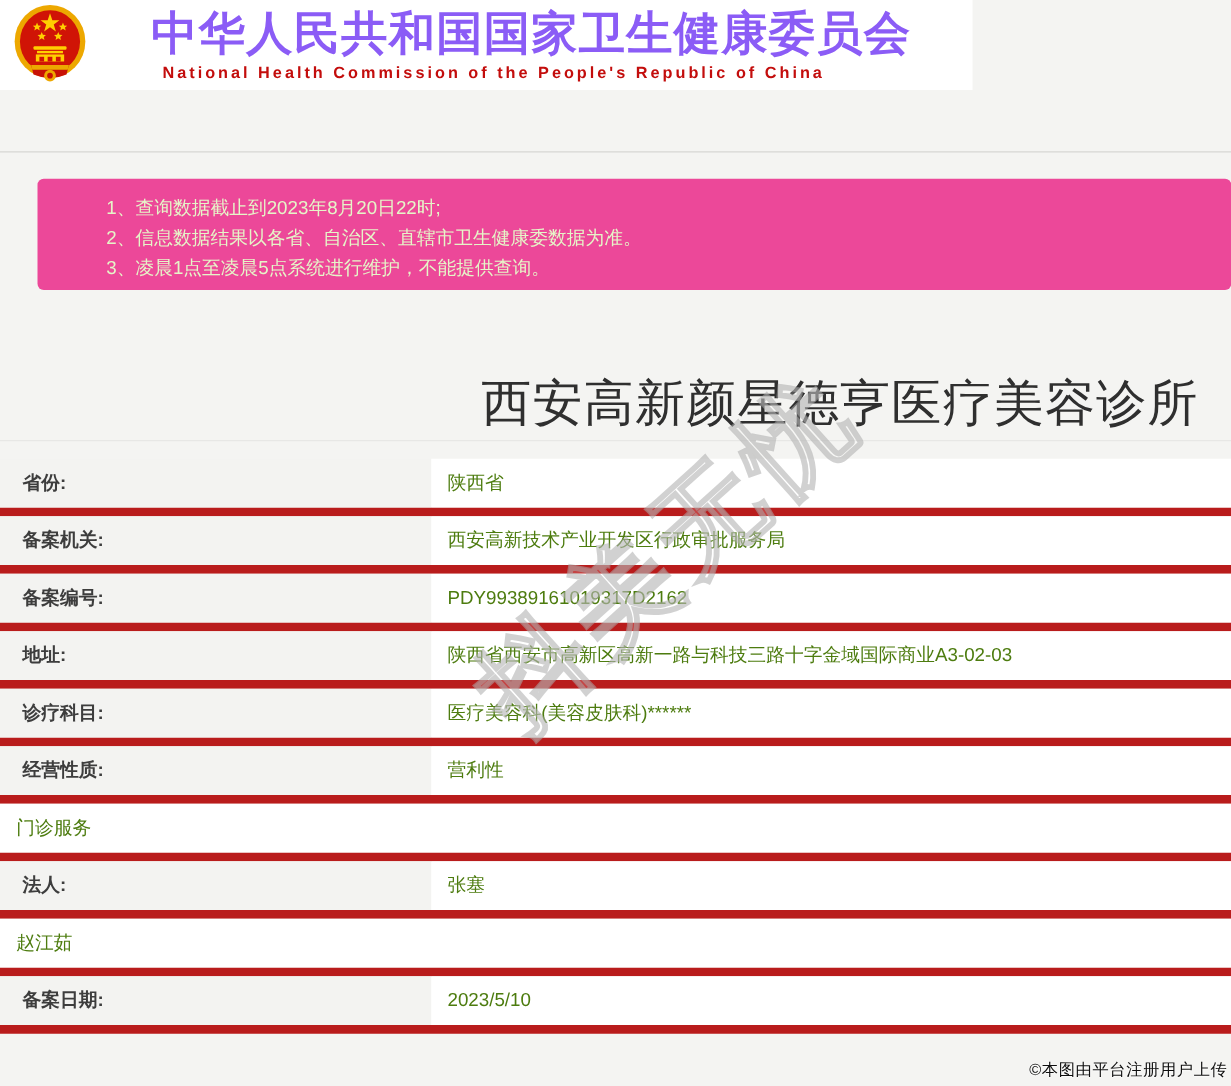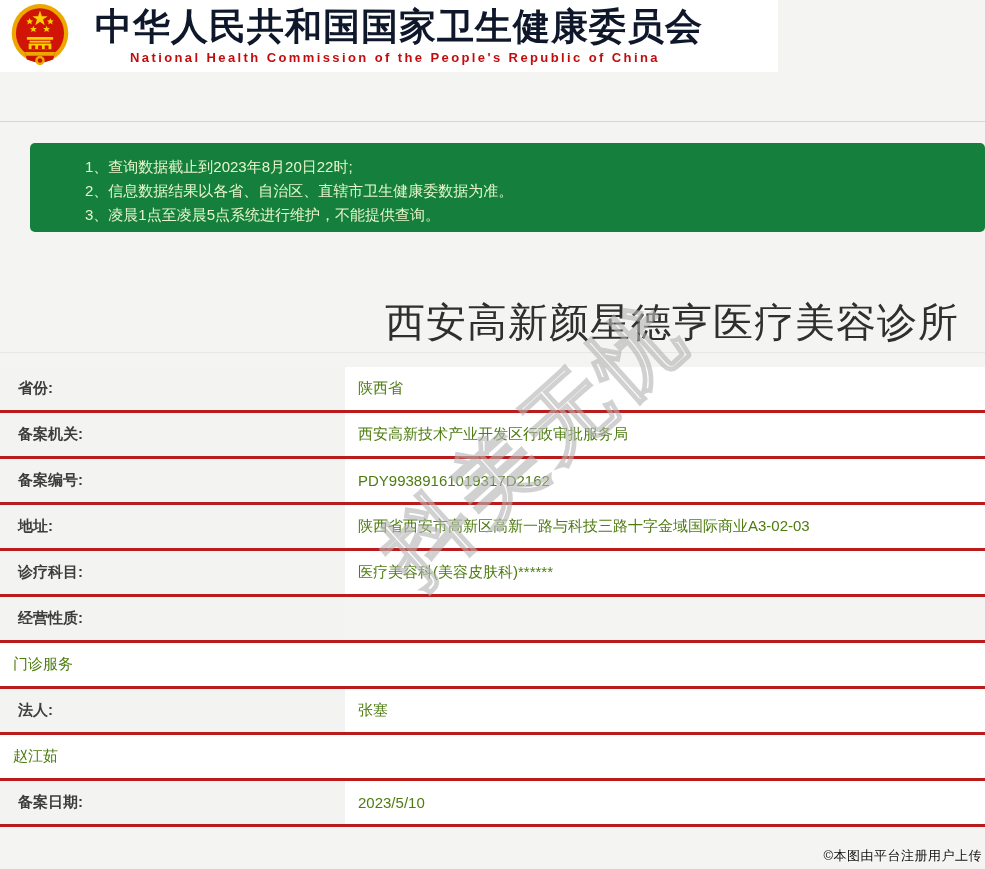--- a/index.html
+++ b/index.html
@@ -10,35 +10,35 @@
     font-family:"Liberation Sans","DejaVu Sans",sans-serif;
   }
   
   .header-band {
     position:absolute; left:0; top:0; width:778px; height:72px;
     background:#ffffff; display:flex; align-items:flex-start;
   }
   .emblem { position:absolute; left:9px; top:3px; width:62px; height:66px; }
   .header-text { position:absolute; left:95px; top:4px; width:660px; }
   .header-title-zh {
-    font-size:37px; font-weight:bold; color:#0f172a;
-    letter-spacing:1px; line-height:45px; white-space:nowrap;
+    font-size:37px; font-weight:bold; color:#8b5cf6;
+    letter-spacing:1px; line-height:45px; white-space:nowrap;text-align:center;
   }
   .header-title-en {
     font-size:13px; font-weight:bold; color:#c30d0c;
     letter-spacing:2.4px; line-height:18px; white-space:nowrap;padding-left:35px;
   }
   .top-divider {
     position:absolute; left:0; top:121px; width:985px; height:1px;
     background:#d6d6d4;
   }
   
   .notice-box {
     position:absolute; left:30px; top:143px; width:955px; height:89px;
-    background:#15803d; border-radius:5px;
+    background:#ec4899; border-radius:5px;
     padding:12px 10px 0 55px;
   }
   .notice-line {
     font-size:15px; color:#e6f5c8; line-height:24px; white-space:nowrap;
   }
   
   .record-title {
     position:absolute; left:385px; top:281px;
     font-size:40px; font-weight:500; color:#2f2f2f;
     letter-spacing:1px; white-space:nowrap; z-index:2;margin-top:14px;
@@ -54,21 +54,21 @@
   }
   
   .table-top-line {
     position:absolute; left:0; top:352px; width:985px; height:1px;
     background:#e7e7e5;
   }
   .record-table {
     position:absolute; left:0; top:367px; width:985px; z-index:1;
   }
   .record-row {
-    display:flex; height:46px; border-bottom:3px solid #b91c1c;
+    display:flex; height:46px; border-bottom:7px solid #b91c1c;
   }
   .row-label {
     width:345px; background:#f3f3f1; display:flex; align-items:center;
     padding-left:18px; font-size:15px; font-weight:bold; color:#3d3d3d;
   }
   .row-value {
     flex:1; background:#ffffff; display:flex; align-items:center;
     padding-left:13px; font-size:15px; color:#4d7c0f; white-space:nowrap;
   }
   
@@ -148,20 +148,21 @@
     </div>
 
     <div class="record-row">
       <div class="row-label">诊疗科目:</div>
       <div class="row-value">医疗美容科(美容皮肤科)******</div>
     </div>
 
 
     <div class="record-row">
       <div class="row-label">经营性质:</div>
+      <div class="row-value">营利性</div>
     </div>
 
     <div class="record-row">
       <div class="row-value">门诊服务</div>
     </div>
 
     <div class="record-row">
       <div class="row-label">法人:</div>
       <div class="row-value">张塞</div>
     </div>

